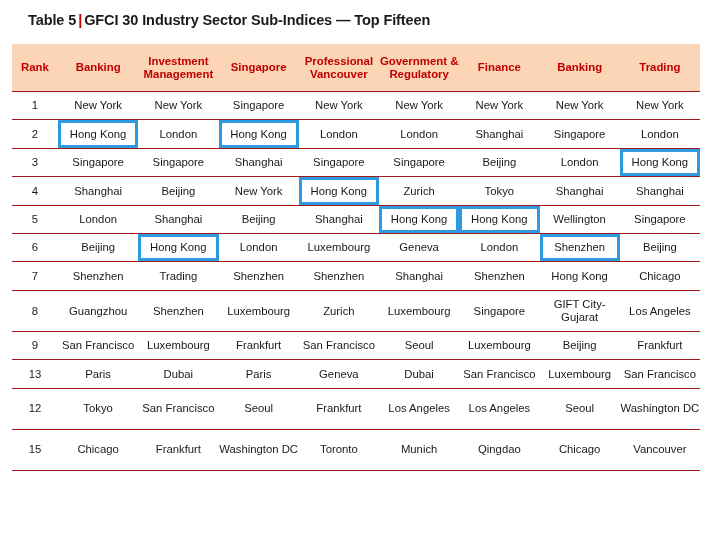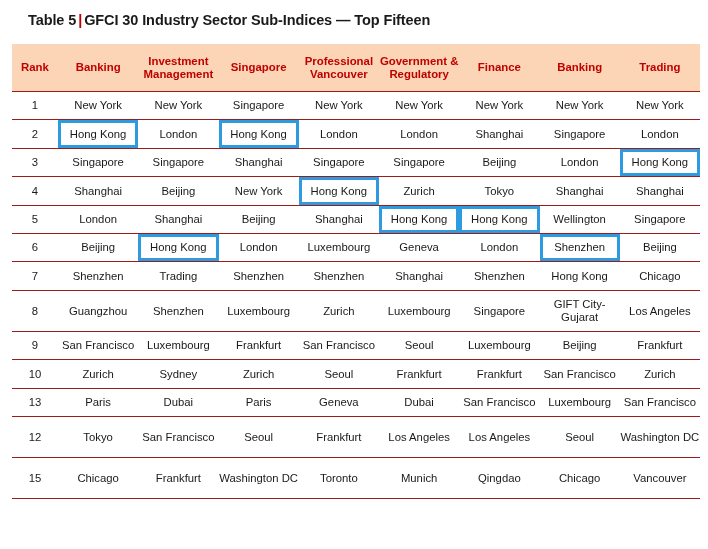--- a/index.html
+++ b/index.html
@@ -212,31 +212,20 @@
             <td>San Francisco</td>
             <td>Luxembourg</td>
             <td>Frankfurt</td>
             <td>San Francisco</td>
             <td>Seoul</td>
             <td>Luxembourg</td>
             <td>Beijing</td>
             <td>Frankfurt</td>
           </tr>
           <tr>
-            <td class="rank">10</td>
-            <td>Zurich</td>
-            <td>Sydney</td>
-            <td>Zurich</td>
-            <td>Seoul</td>
-            <td>Frankfurt</td>
-            <td>Frankfurt</td>
-            <td>San Francisco</td>
-            <td>Zurich</td>
-          </tr>
-          <tr>
             <td class="rank">13</td>
             <td>Paris</td>
             <td>Dubai</td>
             <td>Paris</td>
             <td>Geneva</td>
             <td>Dubai</td>
             <td>San Francisco</td>
             <td>Luxembourg</td>
             <td>San Francisco</td>
           </tr>

